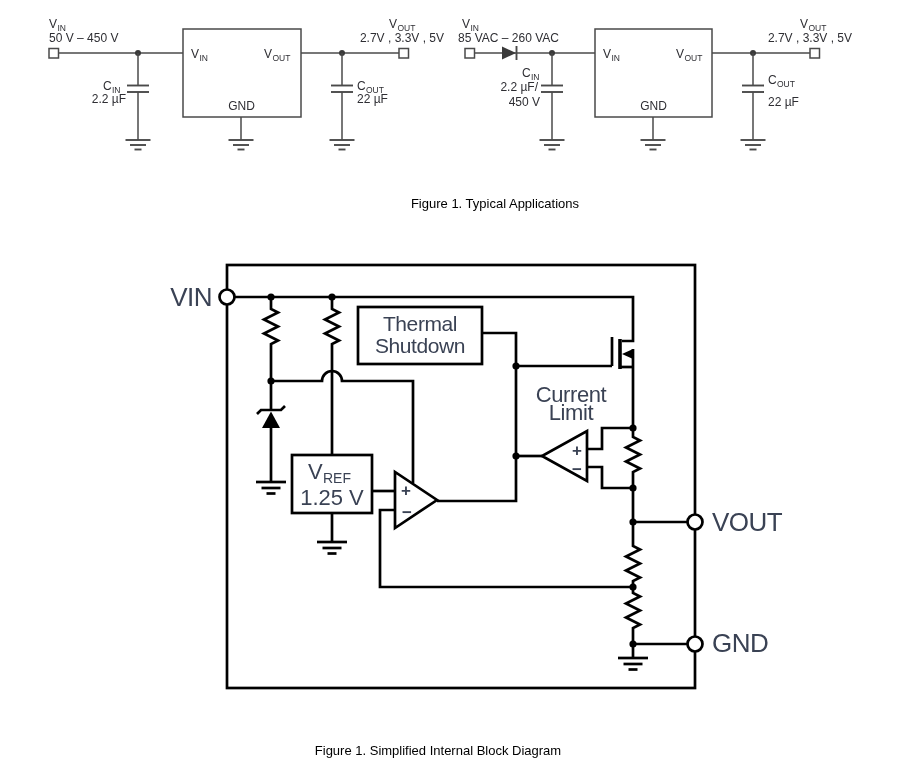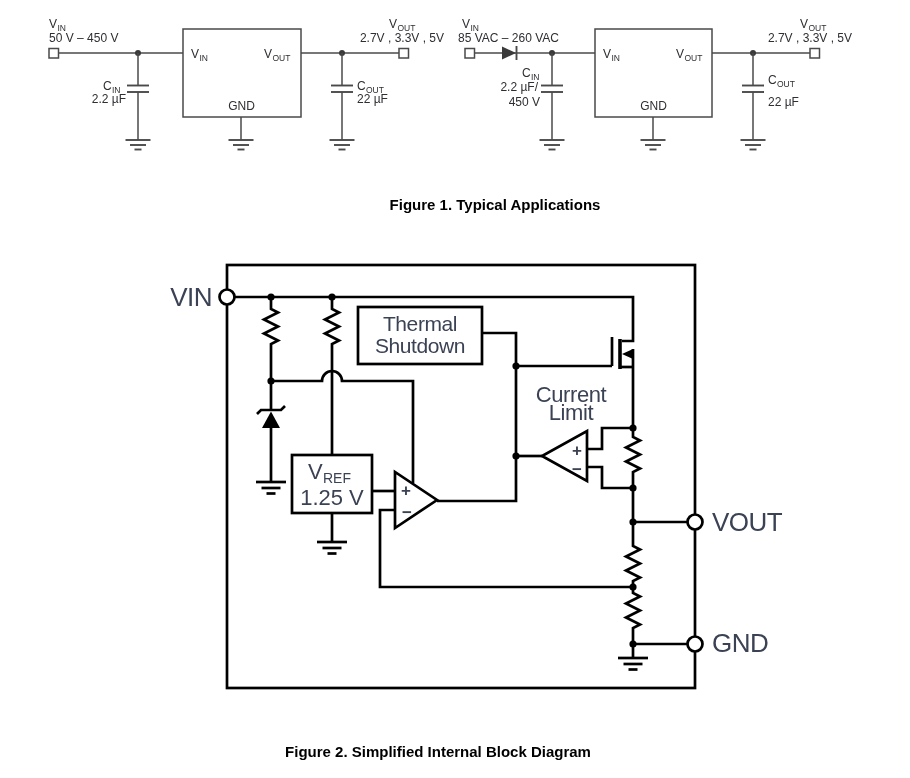--- a/index.html
+++ b/index.html
@@ -18,21 +18,21 @@
   .fill2{fill:#000;stroke:none;}
   .t1{font-size:12px;fill:#2e2e33;}
   .t1s{font-size:8.5px;fill:#2e2e33;}
   .t2{font-size:22px;fill:#3a4254;letter-spacing:-0.4px;}
   .t2p{font-size:26px;fill:#3a4254;letter-spacing:-0.5px;}
   .t2v{font-size:22px;fill:#3a4254;}
   .t2vs{font-size:14px;fill:#3a4254;}
   .t2sign{font-size:17px;fill:#3a4254;font-weight:bold;}
   .ts21{font-size:21px;}
   .caption{position:absolute;transform:translateX(-50%);white-space:nowrap;
-           font-weight:bold;font-size:15px;color:#000;}
+           font-weight:normal;font-size:13px;color:#000;}
 </style>
 </head>
 <body>
 
 <div id="page">
 
 <svg width="910" height="778" viewBox="0 0 910 778">
   <defs>
     <g id="gnd1" class="w1b">
       <line x1="-12.5" y1="0" x2="12.5" y2="0"></line>
@@ -233,15 +233,15 @@
 
     <text x="406" y="496" text-anchor="middle" class="t2sign">+</text>
     <text x="407" y="518" text-anchor="middle" class="t2sign">−</text>
 
     <text x="577" y="456" text-anchor="middle" class="t2sign">+</text>
     <text x="577" y="475" text-anchor="middle" class="t2sign">−</text>
   </g>
 </svg>
 
 <div class="caption" style="left:495px;top:196px;">Figure 1. Typical Applications</div>
-<div class="caption" style="left:438px;top:743px;">Figure 2. Simplified Internal Block Diagram</div>
+<div class="caption" style="left:438px;top:743px;">Figure 1. Simplified Internal Block Diagram</div>
 
 </div>
 
 </body></html>

